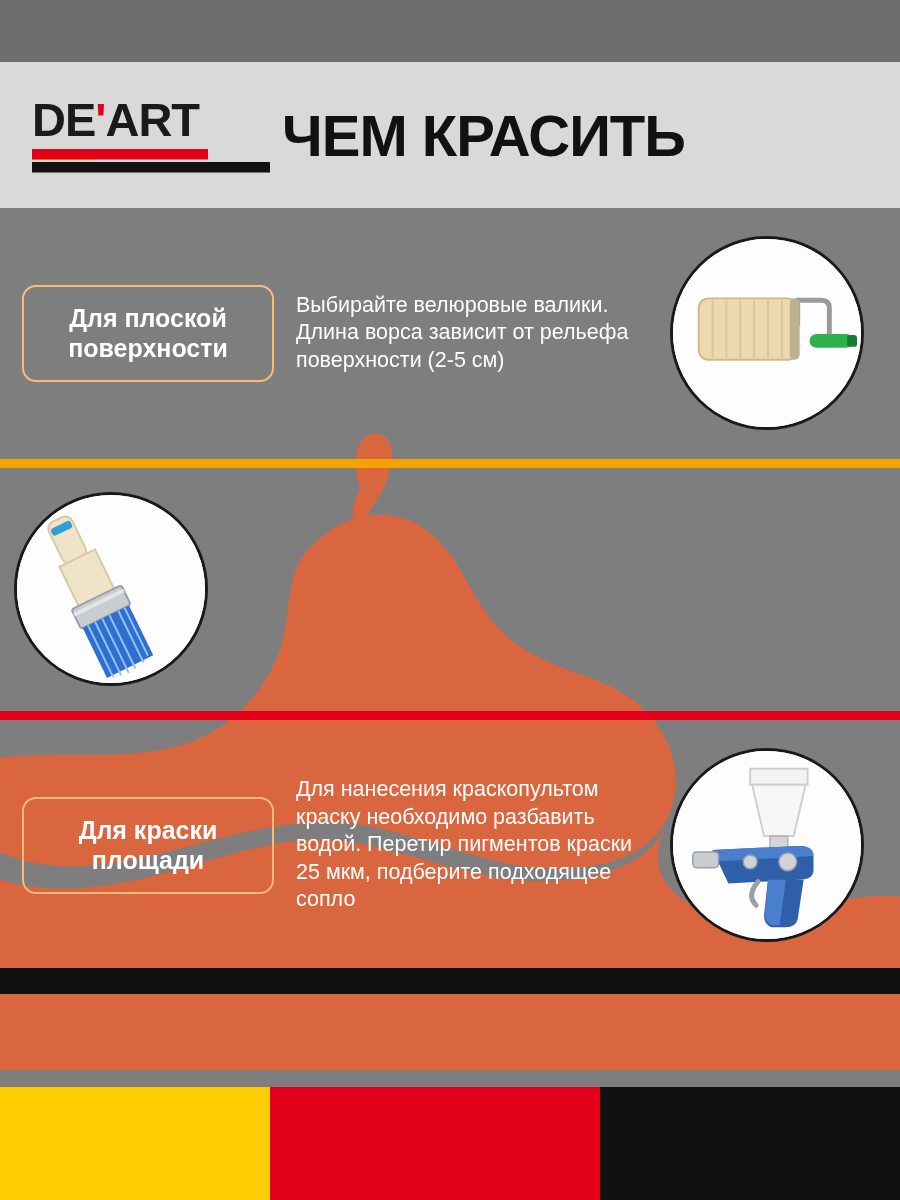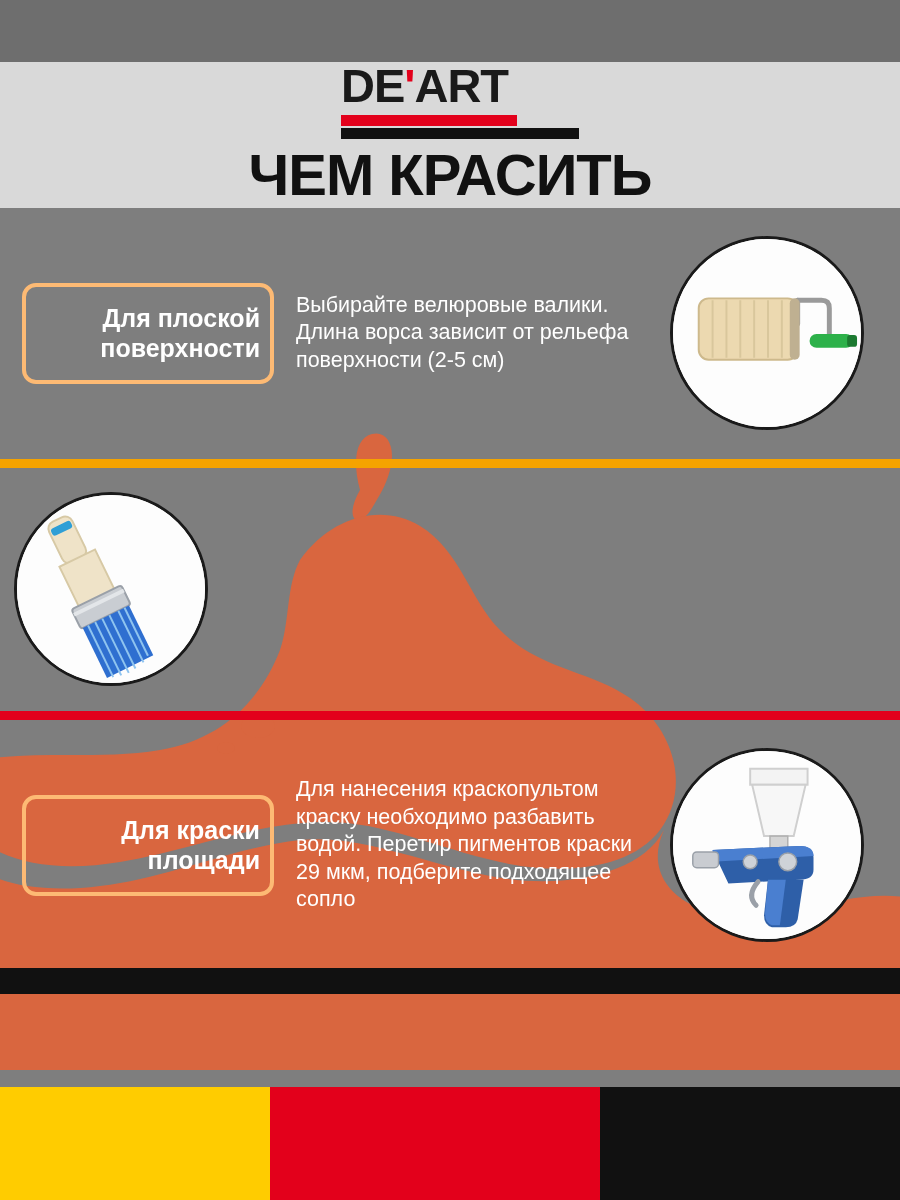--- a/index.html
+++ b/index.html
@@ -29,21 +29,21 @@
   
   .topbar {
     position: absolute; left: 0; top: 0;
     width: 900px; height: 62px;
     background: #6e6e6e;
   }
   .headerband {
     position: absolute; left: 0; top: 62px;
     width: 900px; height: 146px;
     background: #d9d9d9;
-    display: flex; align-items: center; flex-direction: column;
+    display: flex; align-items: center;
   }
   .logo-box {
     width: 250px; margin-left: 32px;
     position: relative;
   }
   .logo-word {
     font-family: "Liberation Sans", sans-serif;
     font-weight: bold;
     font-size: 47px;
     letter-spacing: -1px;
@@ -83,24 +83,24 @@
   }
   #row1 { top: 208px; height: 250px; }
   #row2 { top: 470px; height: 238px; }
   #row3 { top: 720px; height: 250px; }
 
   .pill {
     position: relative;
     z-index: 3;
     width: 252px;
     margin-left: 22px;
-    border: 4px solid #fdba74;
+    border: 2px solid #fdba74;
     border-radius: 14px;
     color: #ffffff;
-    text-align: right;
+    text-align: center;
     font-size: 25px;
     font-weight: bold;
     line-height: 1.22;
     padding: 16px 10px;
   }
   .desc {
     position: relative;
     z-index: 3;
     width: 360px;
     margin-left: 22px;
@@ -235,21 +235,21 @@
           </g>
         </g>
       </svg>
     </div>
   </div>
 
   <div class="sep" id="sep-red"></div>
 
   <div class="row" id="row3">
     <div class="pill">Для краски площади</div>
-    <div class="desc">Для нанесения краскопультом краску необходимо разбавить водой. Перетир пигментов краски 29 мкм, подберите подходящее сопло</div>
+    <div class="desc">Для нанесения краскопультом краску необходимо разбавить водой. Перетир пигментов краски 25 мкм, подберите подходящее сопло</div>
     <div class="photo">
       <svg width="190" height="190" viewBox="0 0 190 190" xmlns="http://www.w3.org/2000/svg">
         <rect x="0" y="0" width="190" height="190" fill="#fdfdfd"></rect>
         <path d="M78 18 L136 18 L136 34 L78 34 Z" fill="#f3f3f3" stroke="#cfcfcf" stroke-width="2"></path>
         <path d="M80 34 L134 34 L122 86 L92 86 Z" fill="#f7f7f7" stroke="#cfcfcf" stroke-width="2"></path>
         <rect x="98" y="86" width="18" height="12" fill="#d5d5d5" stroke="#b0b0b0" stroke-width="1.5"></rect>
         <path d="M40 100 L128 96 Q142 96 142 108 L142 120 Q142 130 128 130 L56 134 Z" fill="#2e5fa8"></path>
         <path d="M40 100 L128 96 Q142 96 142 106 L40 112 Z" fill="#4a7fd0"></path>
         <rect x="20" y="102" width="26" height="16" rx="4" fill="#c9ccd1" stroke="#9aa0a8" stroke-width="1.5"></rect>
         <circle cx="116" cy="112" r="9" fill="#cfd3d8" stroke="#9aa0a8" stroke-width="1.5"></circle>

